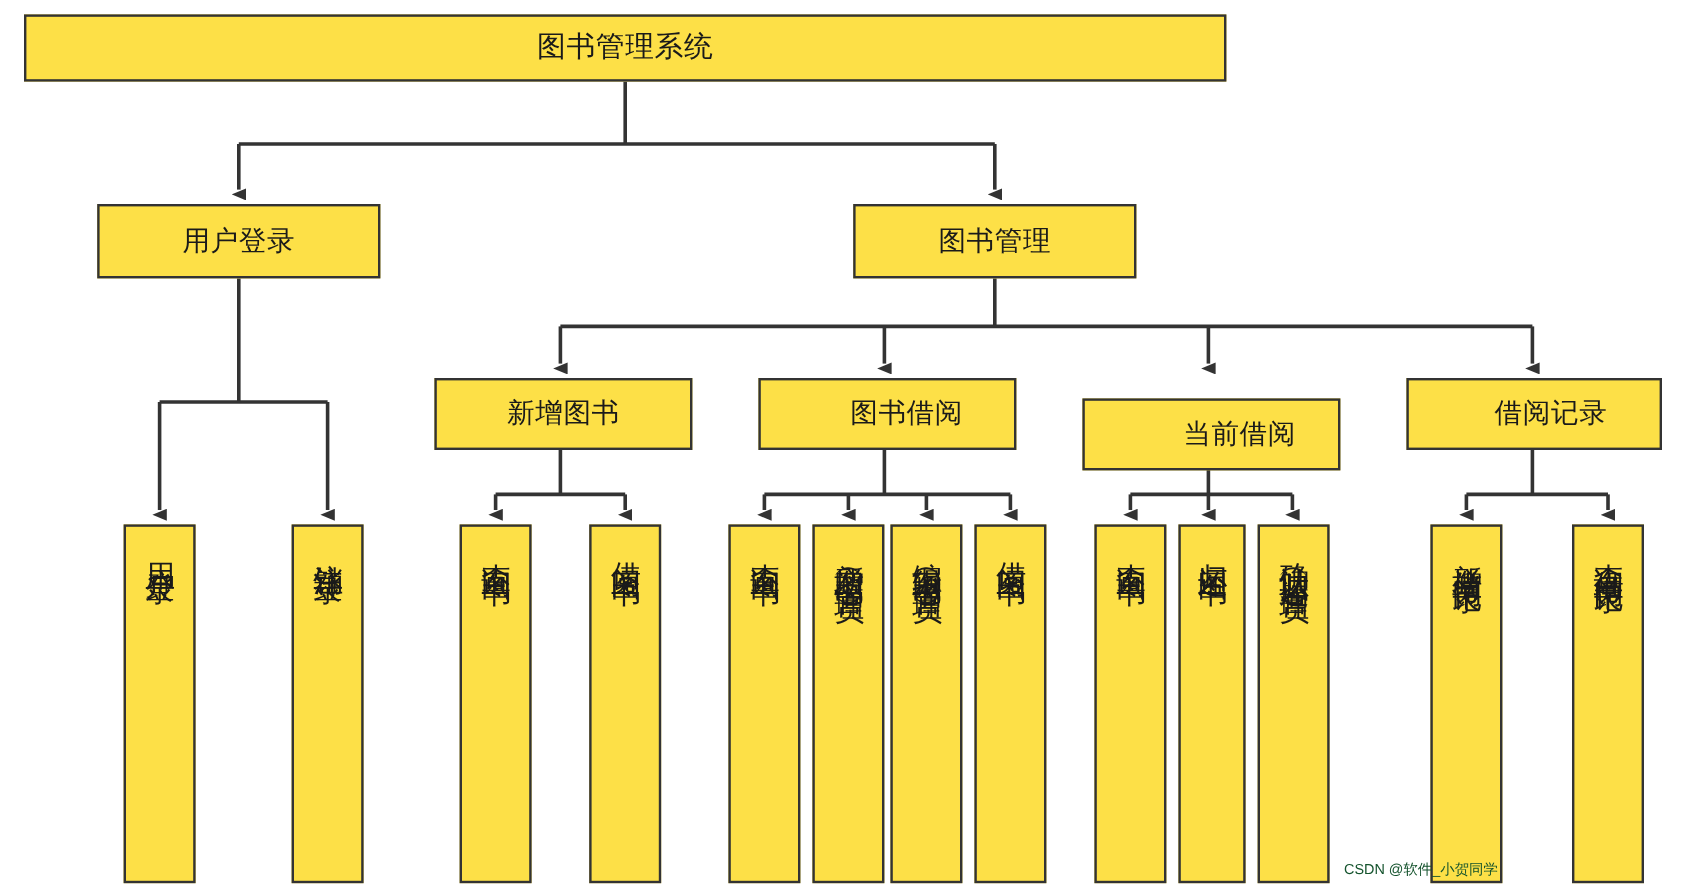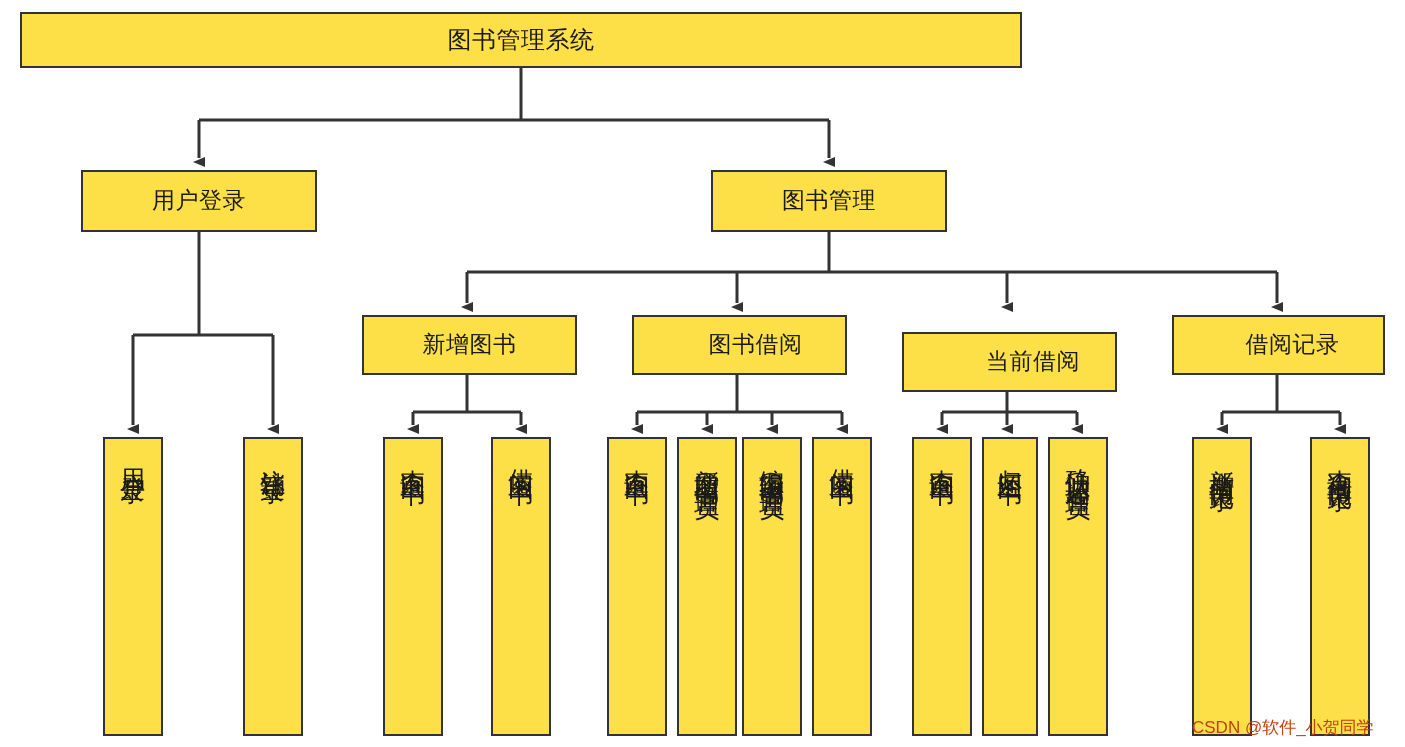--- a/index.html
+++ b/index.html
@@ -58,24 +58,24 @@
   }
   .node.vert .label {
     writing-mode: vertical-rl;
     text-orientation: upright;
     font-size: 25px;
     line-height: 1.05;
     letter-spacing: 4px;
   }
   .watermark {
     position: absolute;
-    left: 1192px;
+    left: 1120px;
     top: 716px;
-    font-size: 17px;
-    color: #c2410c;
+    font-size: 12px;
+    color: #14532d;
     white-space: nowrap;
     z-index: 3;
     font-family: "Liberation Sans", "DejaVu Sans", sans-serif;
   }
 </style>
 </head>
 <body>
 
 <div id="canvas">
 

